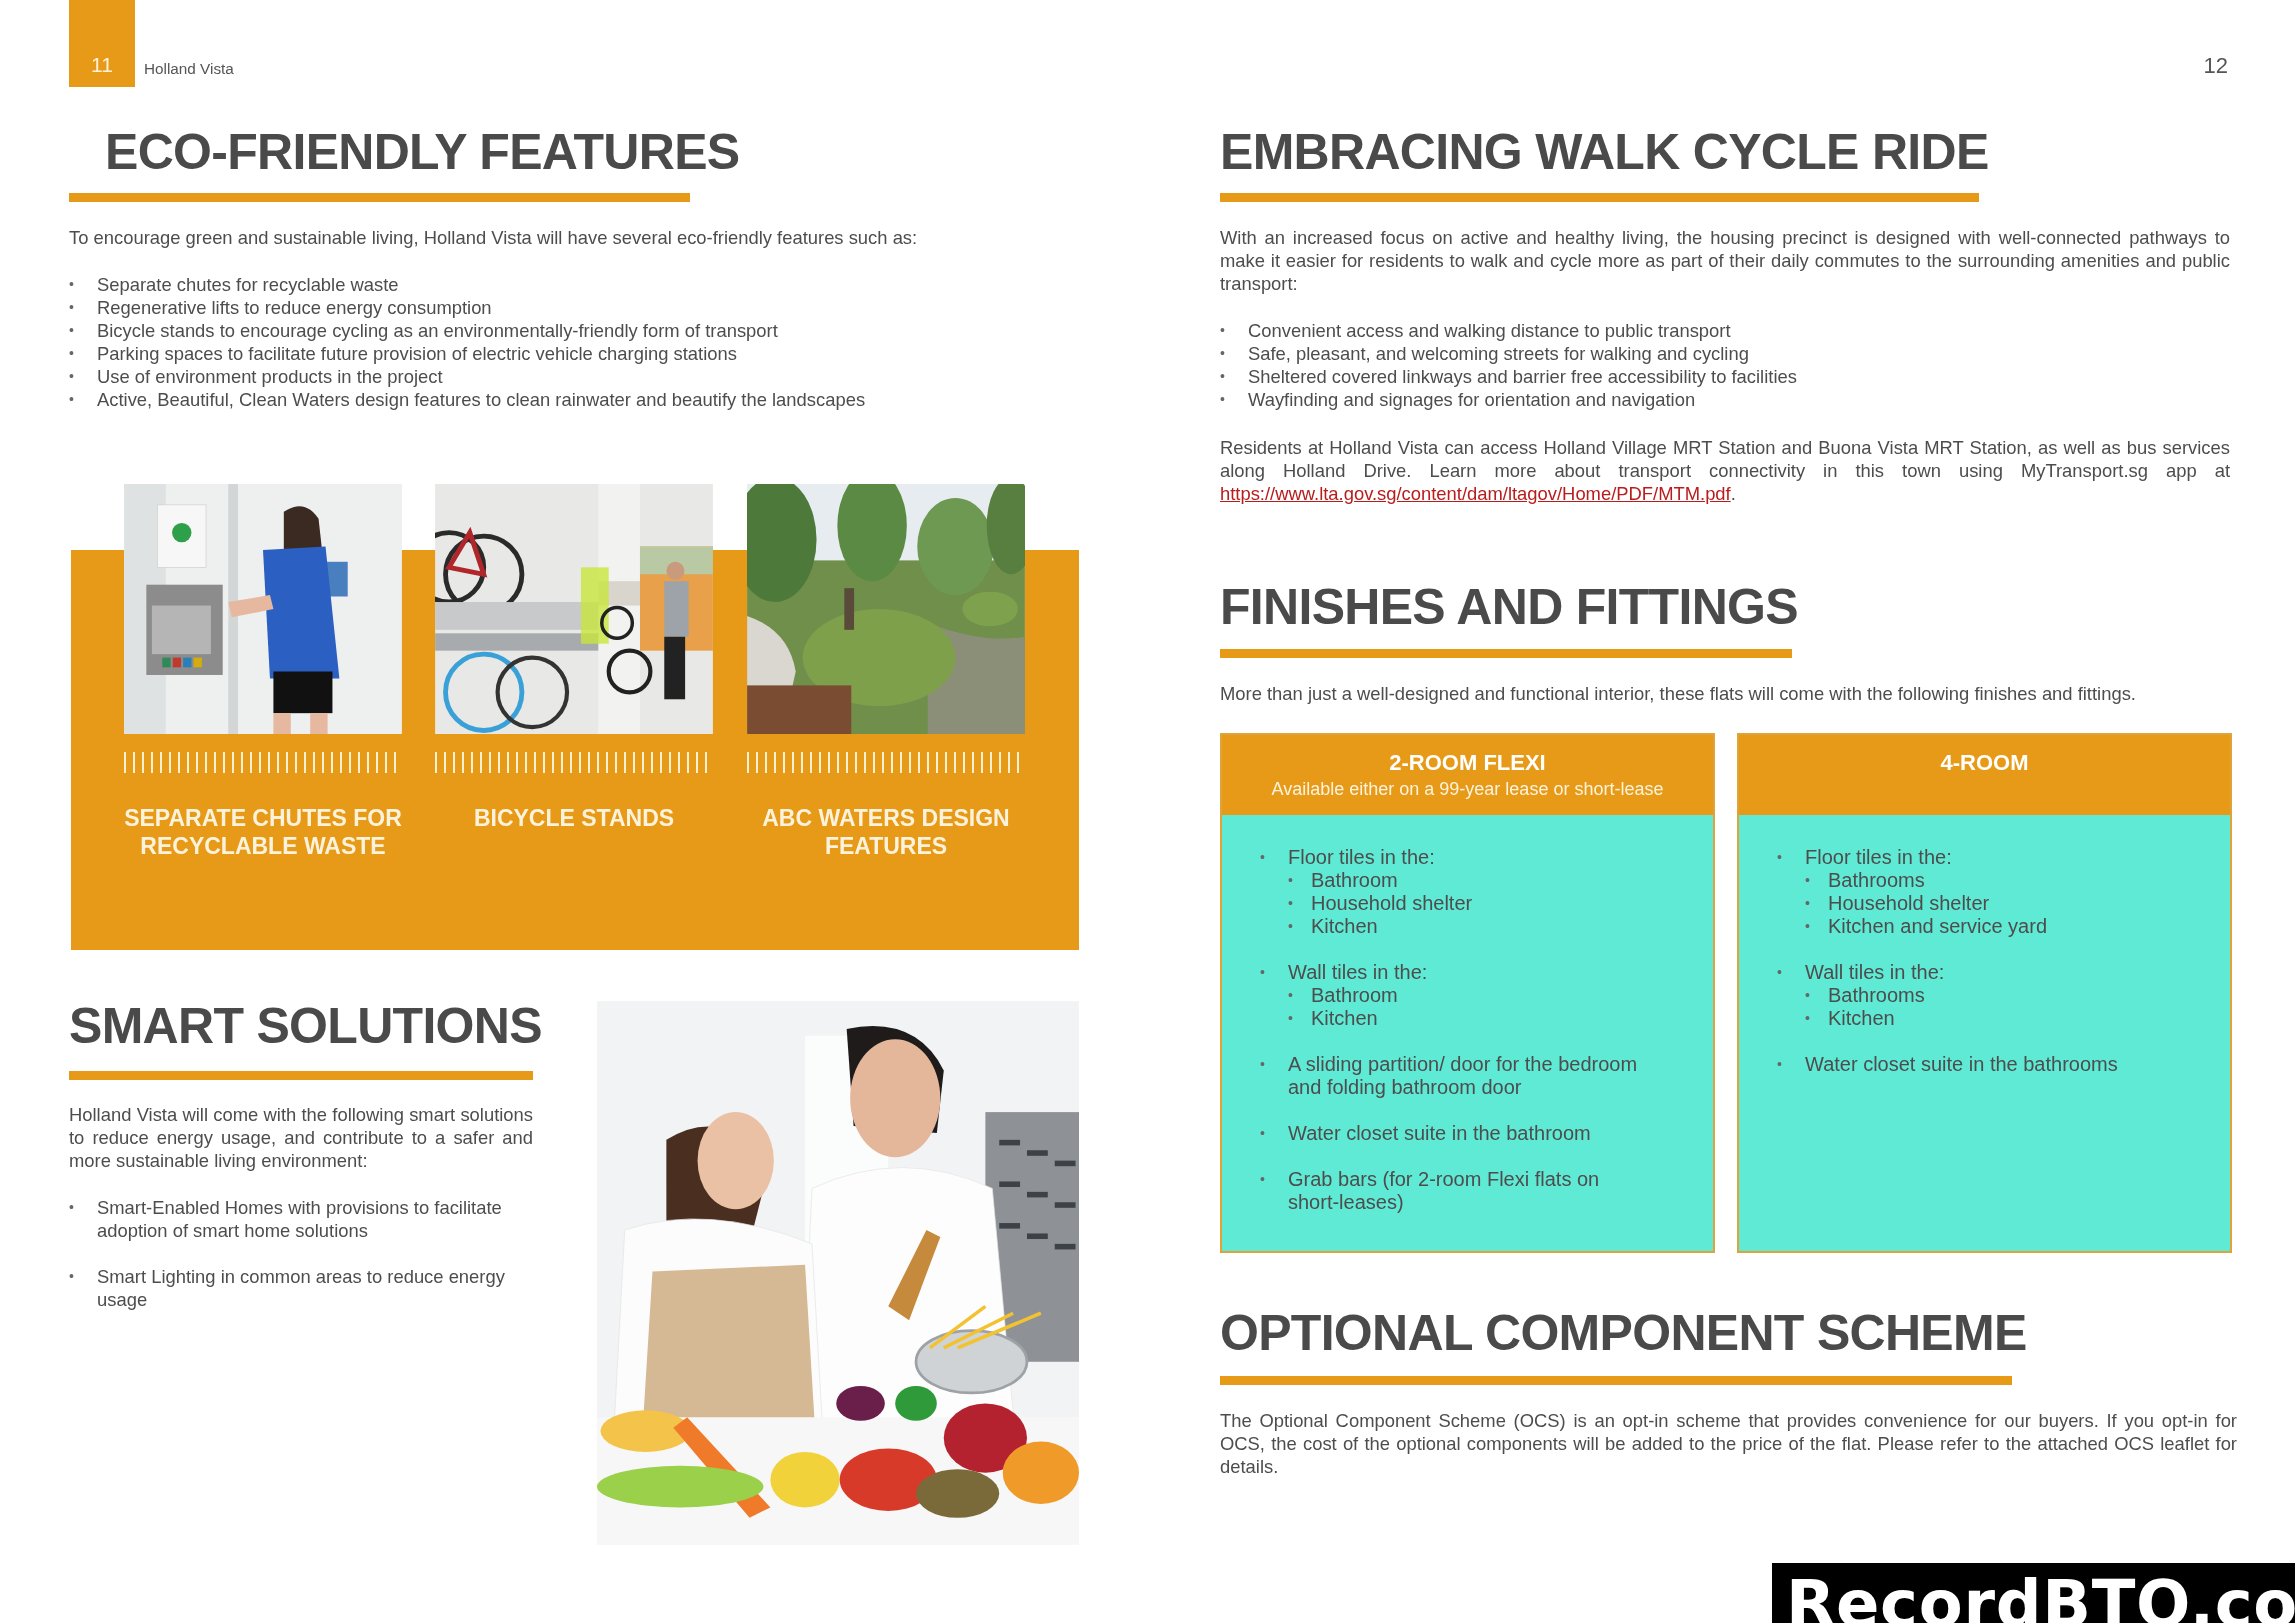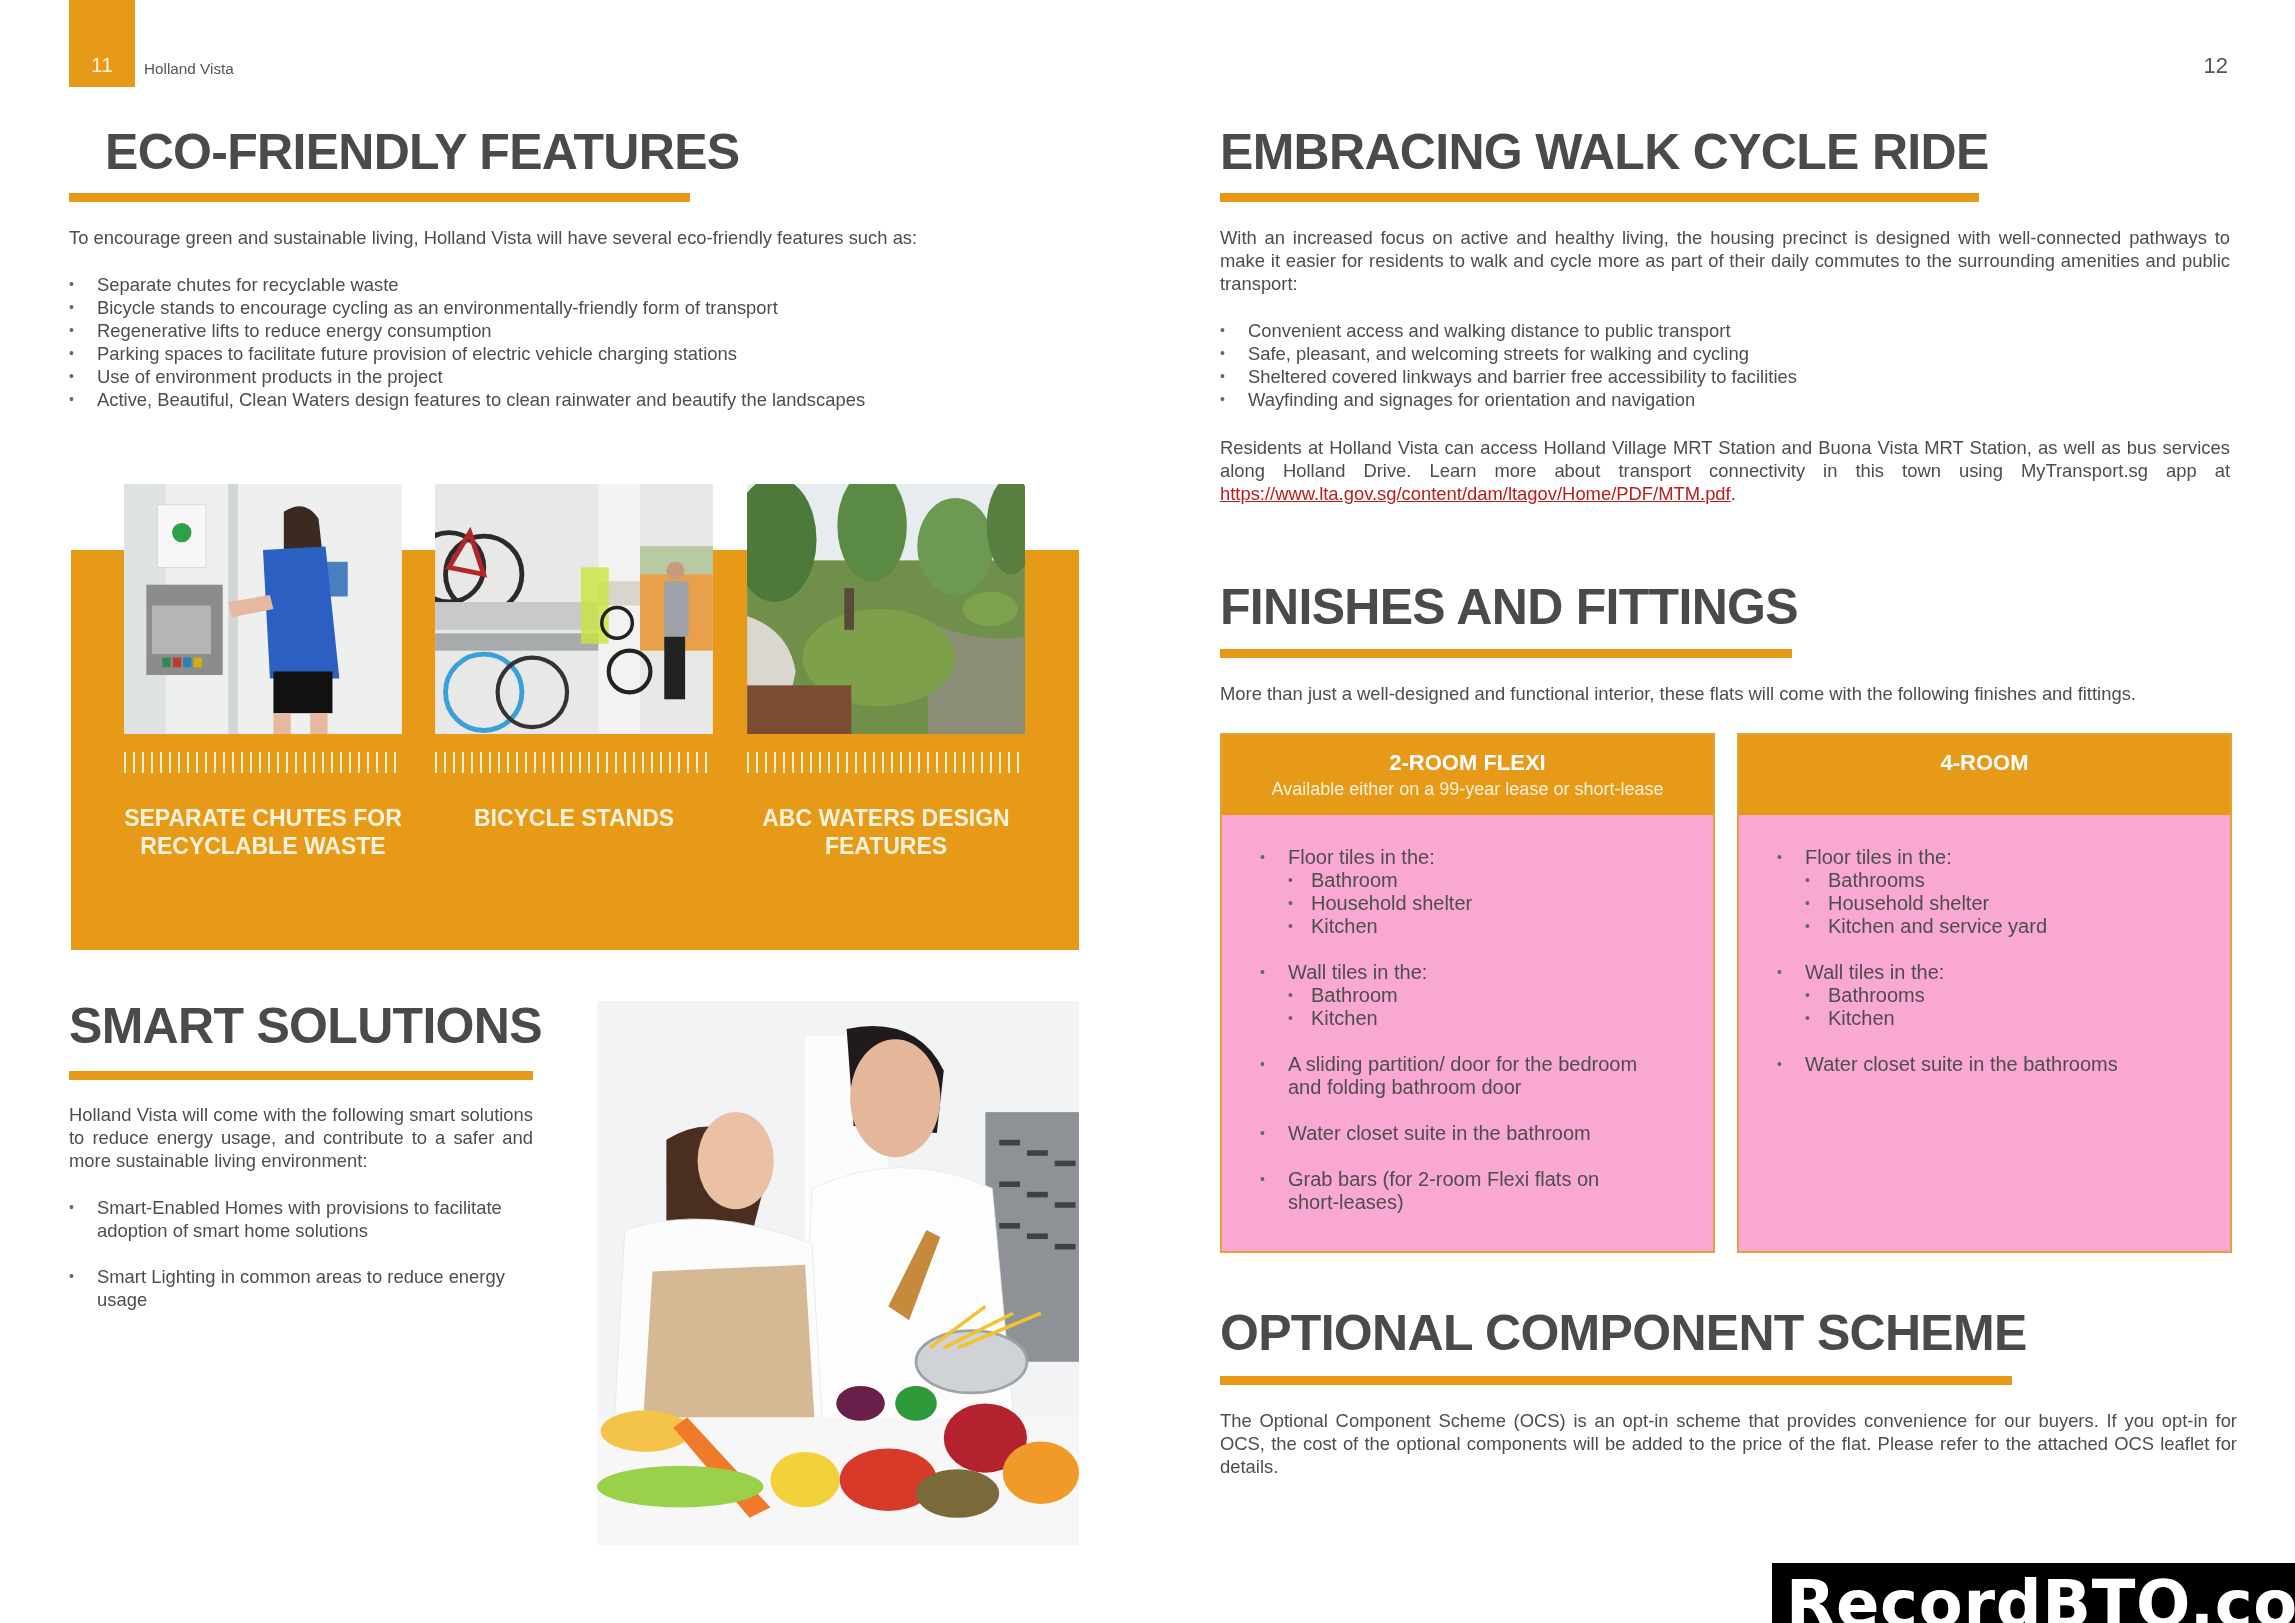--- a/index.html
+++ b/index.html
@@ -16,21 +16,21 @@
   p.justify { text-align: justify; }
   ul.bl { position: absolute; list-style: none; font-size: 18.4px; line-height: 23px; color: #4d4d4d; }
   ul.bl li { position: relative; padding-left: 28px; }
   ul.bl li::before { content: "•"; position: absolute; left: 0; top: 0; font-size: 14px; color: #666; }
   ul.spaced li { margin-bottom: 23px; }
   .band { left: 71px; top: 550px; width: 1008px; height: 400px; background: #e69a17; }
   .photo { position: absolute; top: 484px; width: 278px; height: 250px; overflow: hidden; }
   .ticks { position: absolute; top: 752px; width: 278px; height: 21px;
     background: repeating-linear-gradient(90deg, #fdf1d0 0 2.1px, transparent 2.1px 9px); }
   .feat-label { position: absolute; top: 804px; width: 278px; text-align: center; color: #fdf3dd; font-weight: bold; font-size: 23px; line-height: 28px; }
-  .card { position: absolute; top: 733px; width: 495px; height: 520px; border: 2.8px solid #e0a33a; background: #f9a8d4; }
+  .card { position: absolute; top: 733px; width: 495px; height: 520px; border: 2.8px solid #e0a33a; background: #5eead4; }
   .card-head { position: absolute; left: 0; top: 0; right: 0; height: 80px; background: #e69a17; text-align: center; color: #fff; }
   .card-title { font-weight: bold; font-size: 22px; margin-top: 15.3px; }
   .card-sub { font-size: 18px; color: #fdf3dd; margin-top: 2.8px; }
   .card-body { position: absolute; left: 38px; top: 111px; right: 14px; font-size: 20px; line-height: 23px; color: #4d4d4d; }
   .card-body ul { list-style: none; }
   .card-body > ul > li { position: relative; padding-left: 28px; margin-bottom: 23px; }
   .card-body li::before { content: "•"; position: absolute; left: 0; font-size: 14px; color: #666; }
   .card-body ul ul li { position: relative; padding-left: 23px; margin-bottom: 0; }
   .link { color: #b91c1c; text-decoration: underline; }
   .watermark { left: 1772px; top: 1563px; width: 524px; height: 60px; background: #000; color: #fff; font-family: "DejaVu Sans", sans-serif; font-weight: bold; font-size: 64px; line-height: 83px; overflow: hidden; padding-left: 14px; letter-spacing: 0.7px; white-space: nowrap; }
@@ -41,22 +41,22 @@
 <div class="abs pg-box"></div>
 <div class="abs pg-num-left">11</div>
 <div class="abs pg-title">Holland Vista</div>
 
 <h1 class="sec" style="left:69px; top:127px;margin-left:36px;">ECO-FRIENDLY FEATURES</h1>
 <div class="bar" style="left:69px; top:193px; width:621px;"></div>
 
 <p class="body" style="left:69px; top:226px; width:1006px;">To encourage green and sustainable living, Holland Vista will have several eco-friendly features such as:</p>
 <ul class="bl" style="left:69px; top:273px; width:1006px;">
   <li>Separate chutes for recyclable waste</li>
+  <li>Regenerative lifts to reduce energy consumption</li>
   <li>Bicycle stands to encourage cycling as an environmentally-friendly form of transport</li>
-  <li>Regenerative lifts to reduce energy consumption</li>
   <li>Parking spaces to facilitate future provision of electric vehicle charging stations</li>
   <li>Use of environment products in the project</li>
   <li>Active, Beautiful, Clean Waters design features to clean rainwater and beautify the landscapes</li>
 </ul>
 
 <div class="abs band"></div>
 
 <div class="photo" style="left:124px;">
   <svg width="278" height="250" viewBox="0 0 400 360">
     <rect width="400" height="360" fill="#eef0f0"></rect>

